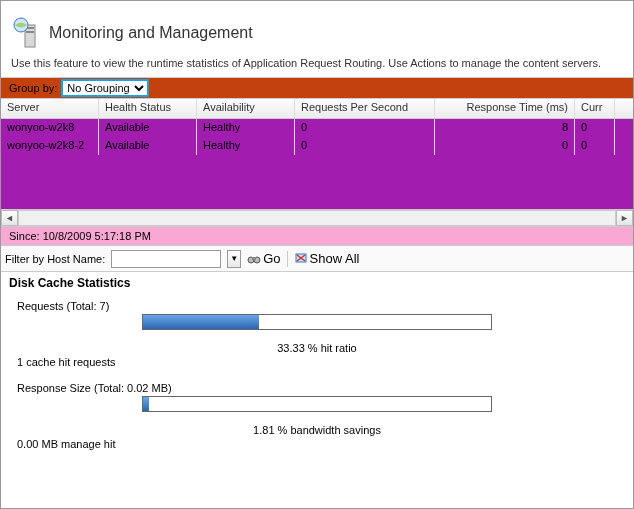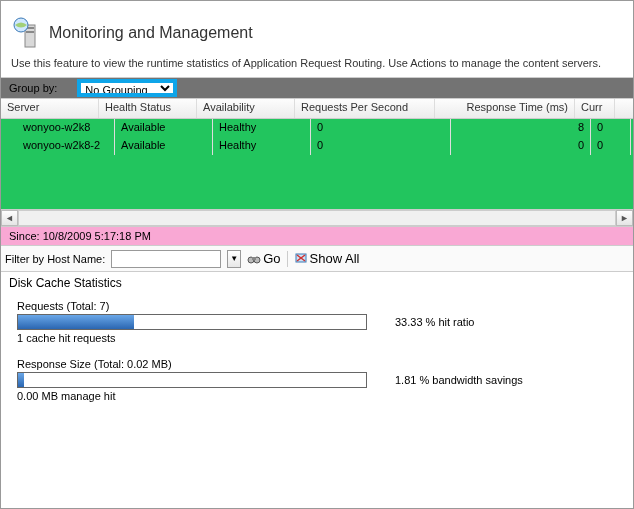--- a/index.html
+++ b/index.html
@@ -22,35 +22,35 @@
   .header-icon { width: 32px; height: 32px; position: relative; flex-shrink:0;}
   .header-title { font-size: 16px; font-weight: normal; color:#333; }
   .description {
     padding: 4px 10px 8px 10px;
     font-size: 11px;
     color: #333;
   }
   .groupby {
     display: flex;
     align-items: center;
-    gap: 20px;
+    gap: 4px;
     padding: 2px 8px;
-    background: #737373;
+    background: #c2410c;
     border-top: 1px solid #ccc;
     border-bottom: 1px solid #ccc;
     height: 22px;
   }
   .groupby select {
     font-size: 11px;
     height: 18px;
-    border: 4px solid #0ea5e9;
+    border: 2px solid #0ea5e9;
     background: #fff;
-    width:100px;
-  }
-  .grid { background:#22c55e; }
+    width:88px;
+  }
+  .grid { background:#a21caf; }
   .grid-head, .grid-row { display: flex; }
   .grid-head {
     background: linear-gradient(#fdfdfd, #ececec);
     border-bottom: 1px solid #ccc;
     height: 20px;
   }
   .col {
     padding: 2px 6px;
     border-right: 1px solid #ddd;
     overflow: hidden;
@@ -58,21 +58,21 @@
     text-align: left;
   }
   .grid-head .col { font-weight: normal; color:#333; }
   .c-server { width: 98px; }
   .c-avail  { width: 98px; }
   .c-health { width: 98px; }
   .c-rps    { width: 140px; }
   .c-rt     { width: 140px; text-align: right; }
   .c-cur    { width: 40px; }
   .grid-body { height: 90px; }
-  .grid-row { height: 18px; margin-left: 16px; }
+  .grid-row { height: 18px; }
   .scrollbar-h {
     height: 17px;
     background: #eee;
     border-top: 1px solid #ccc;
     display: flex;
     align-items: stretch;
   }
   .sb-btn {
     width: 17px;
     background: linear-gradient(#fdfdfd,#e5e5e5);
@@ -99,24 +99,24 @@
   }
   .filter-input {
     width:110px; height:18px; border:1px solid #999; font-size:11px; padding:0 2px;
   }
   .btn-drop {
     width:14px; height:18px; border:1px solid #999; background:linear-gradient(#fff,#e8e8e8);
     font-size:8px; display:flex;align-items:center;justify-content:center;
   }
   .icon-btn { display:flex; align-items:center; gap:2px; font-size:13px; cursor:default; }
   .sep { width:1px; height:16px; background:#ccc; }
-  .section-title { font-weight:normal; font-size:12px; padding:4px 8px; }
+  .section-title { font-weight:bold; font-size:12px; padding:4px 8px; }
   .stat-block { padding: 6px 16px 8px 16px; }
   .stat-label { font-size:11px; margin-bottom:2px; }
-  .bar-row { display:flex; align-items:center; gap:28px; }
+  .bar-row { display:flex; align-items:center; gap:12px;flex-direction:column; }
   .bar-outer {
     width: 350px; height: 16px;
     border:1px solid #666;
     background:#fff;
     position:relative;
   }
   .bar-inner {
     height:100%;
     background: linear-gradient(#6aa7e8,#2a66b1);
   }

